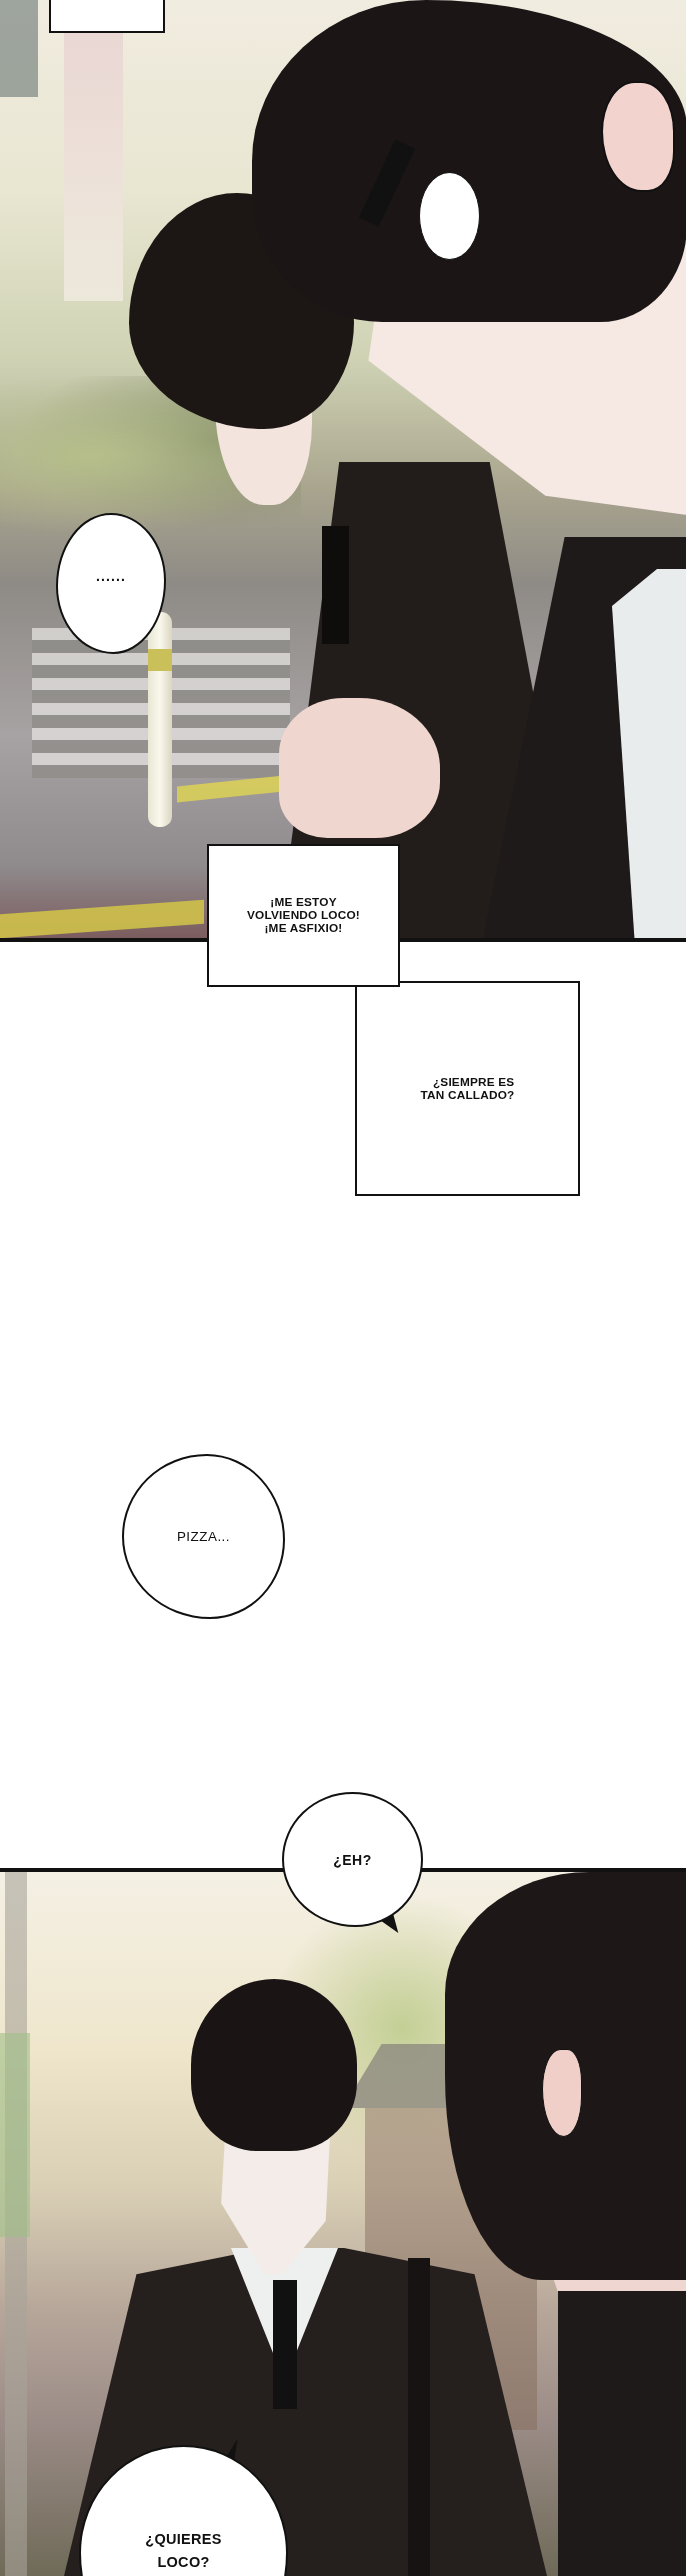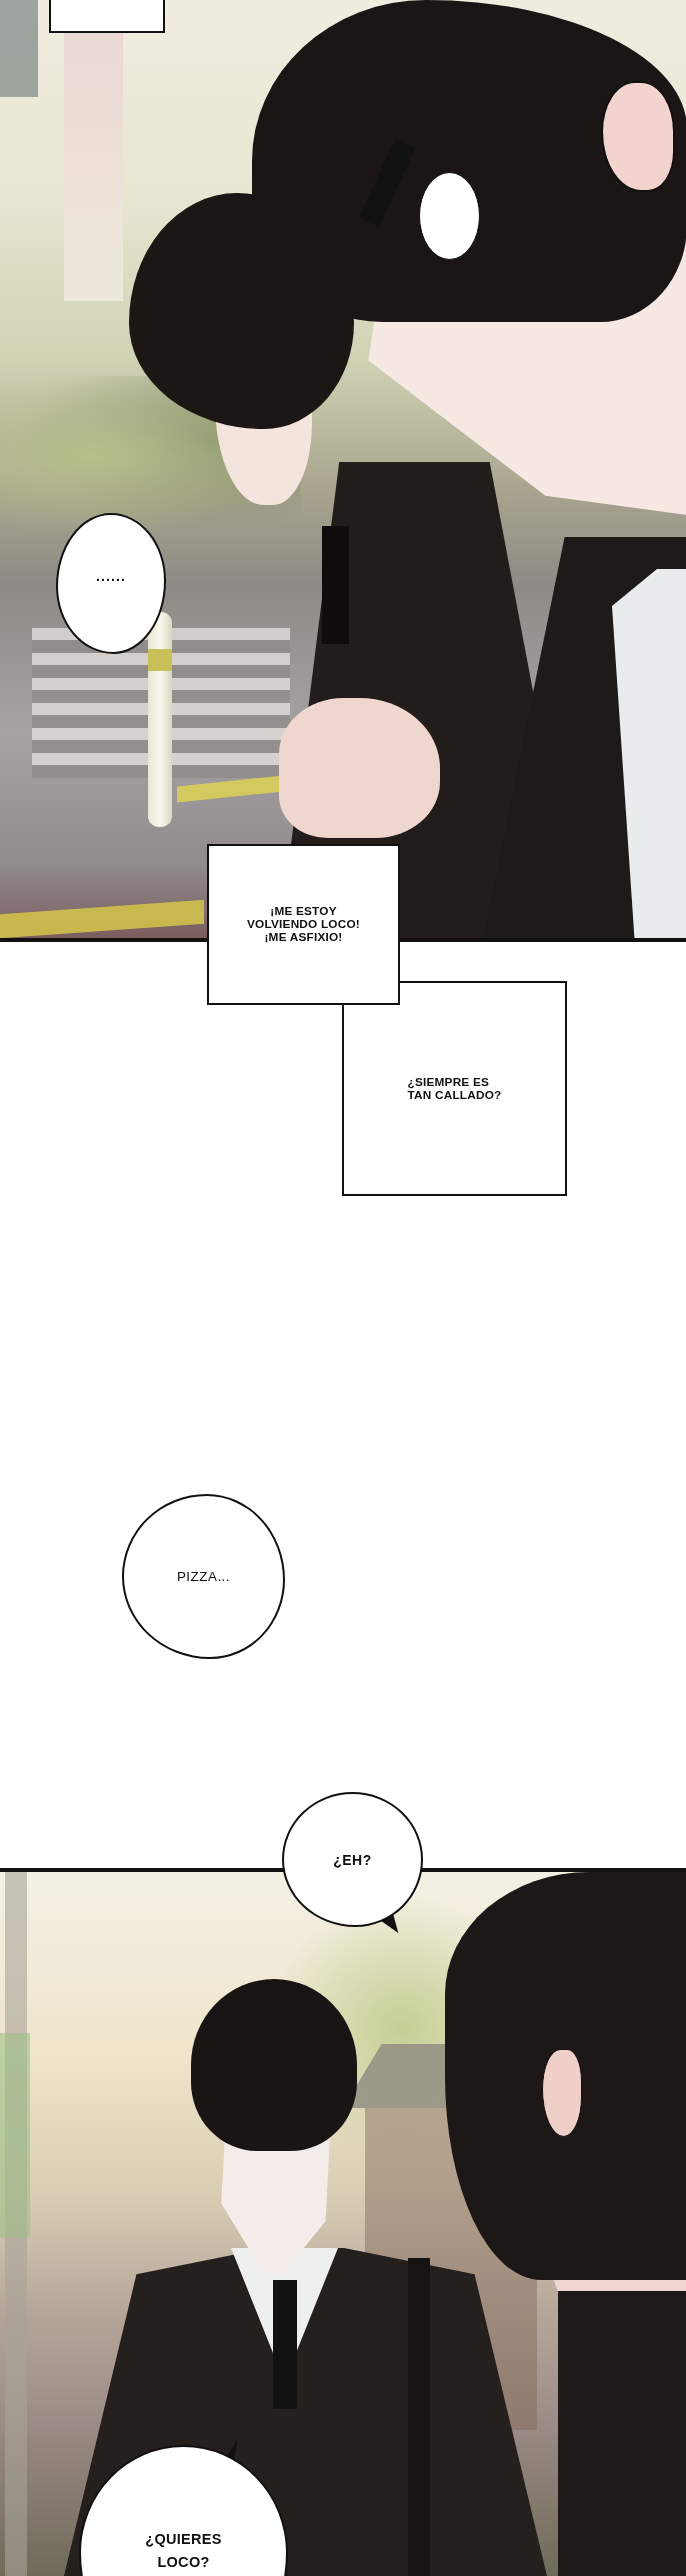--- a/index.html
+++ b/index.html
@@ -46,28 +46,28 @@
 
   
   .top-box { left: 49px; top: 0; width: 112px; height: 31px; background: #fff; border: 2.1px solid #111; border-top: none; }
 
   
   .bubble-dots { left: 56px; top: 513px; width: 110px; height: 141px; background: #fff; border: 2.7px solid #111;
     border-radius: 50% 50% 48% 52% / 52% 48% 52% 48%; display: flex; align-items: center; justify-content: center; box-sizing: border-box; }
   .bubble-dots span { font-weight: bold; font-size: 14px; letter-spacing: 1.1px; color: #111; margin-top: -16px; }
 
   
-  .caption1 { left: 207px; top: 844px; width: 193px; height: 161px; background: #fff; border: 2.1px solid #111; box-sizing: border-box;
+  .caption1 { left: 207px; top: 844px; width: 193px; height: 143px; background: #fff; border: 2.1px solid #111; box-sizing: border-box;
     display: flex; align-items: center; justify-content: center; text-align: center; z-index: 3; }
-  .caption2 { left: 342px; top: 981px; width: 225px; height: 215px; background: #fff; border: 2.1px solid #111; box-sizing: border-box;
-    display: flex; align-items: center; justify-content: center; text-align: left; z-index: 2; }
+  .caption2 { left: 355px; top: 981px; width: 225px; height: 215px; background: #fff; border: 2.1px solid #111; box-sizing: border-box;
+    display: flex; align-items: center; justify-content: center; text-align: right; z-index: 2; }
   .caption-text { font-size: 11.8px; line-height: 13px; font-weight: bold; color: #111; white-space: pre-line; letter-spacing: 0.2px; }
 
   
-  .bubble-pizza { left: 122px; top: 1494px; width: 163px; height: 165px; background: #fff; border: 2.7px solid #111; box-sizing: border-box;
+  .bubble-pizza { left: 122px; top: 1454px; width: 163px; height: 165px; background: #fff; border: 2.7px solid #111; box-sizing: border-box;
     border-radius: 52% 48% 46% 54% / 50% 52% 48% 50%; display: flex; align-items: center; justify-content: center; }
   .bubble-pizza span { font-size: 13.4px; color: #111; letter-spacing: 0.5px; }
 
   
   .panel2-border { left: 0; top: 1868px; width: 687px; height: 4.3px; background: #111; }
   .panel2 { left: 0; top: 1872px; width: 687px; height: 704px; overflow: hidden;
     background: linear-gradient(180deg, #f4f0e4 0%, #efe6cc 25%, #d9cfb5 45%, #b7a79a 62%, #9b8c87 78%, #6f6a58 100%); }
   .p2-pole-l { left: 5.4px; top: 0; width: 21.5px; height: 704px; background: #a8a399; opacity: .6; }
   .p2-green { left: 0; top: 161px; width: 29.5px; height: 204px; background: #9fbf87; opacity: .6; }
   .p2-tree { left: 268px; top: 21.5px; width: 268px; height: 268px; background: radial-gradient(ellipse at 50% 50%, #c3cf95 0%, rgba(195,207,149,0) 70%); }

